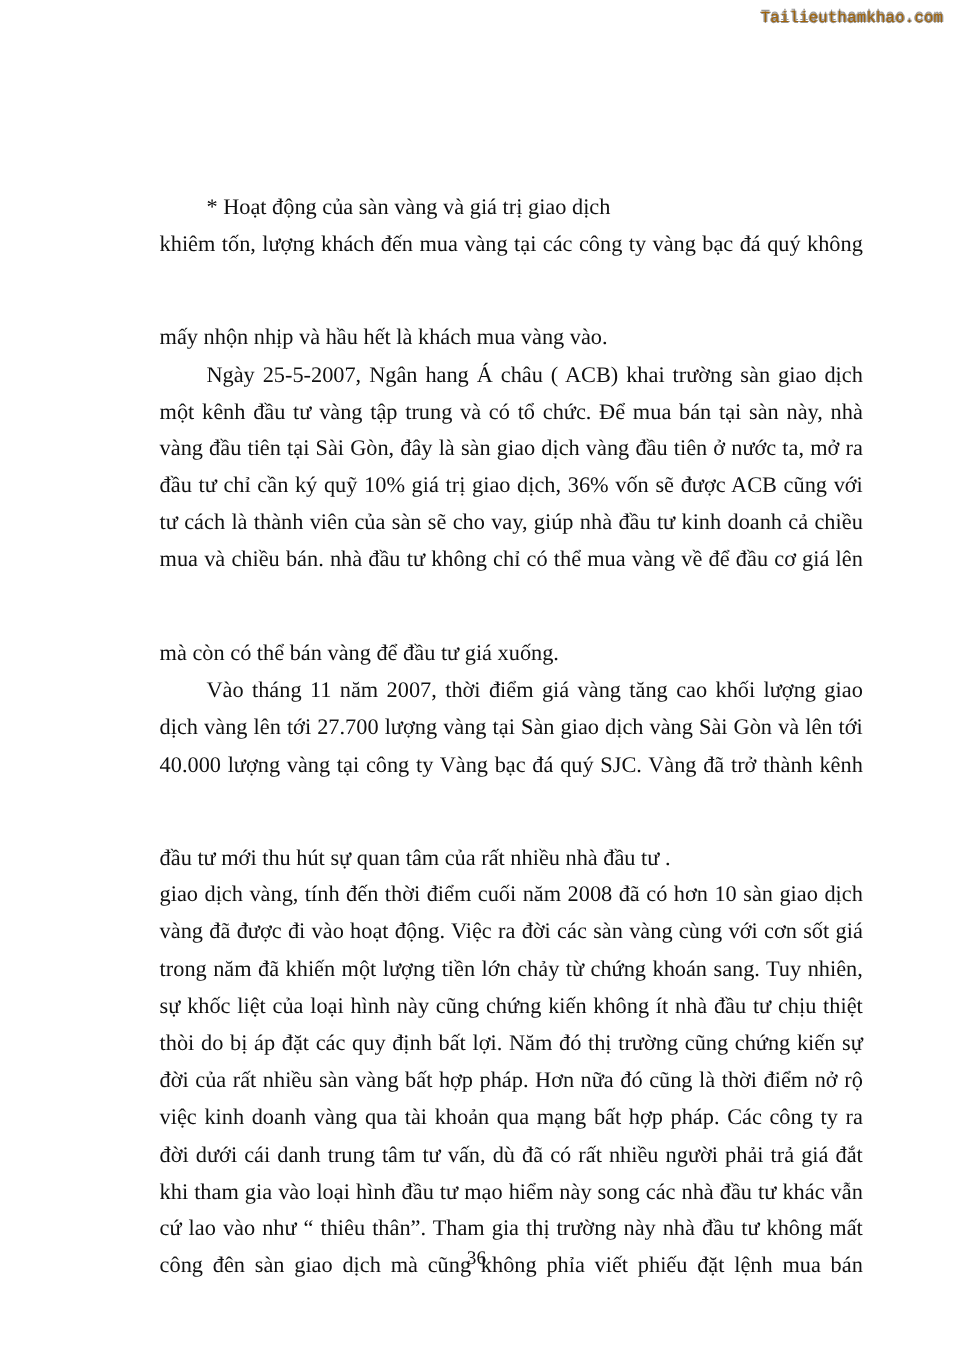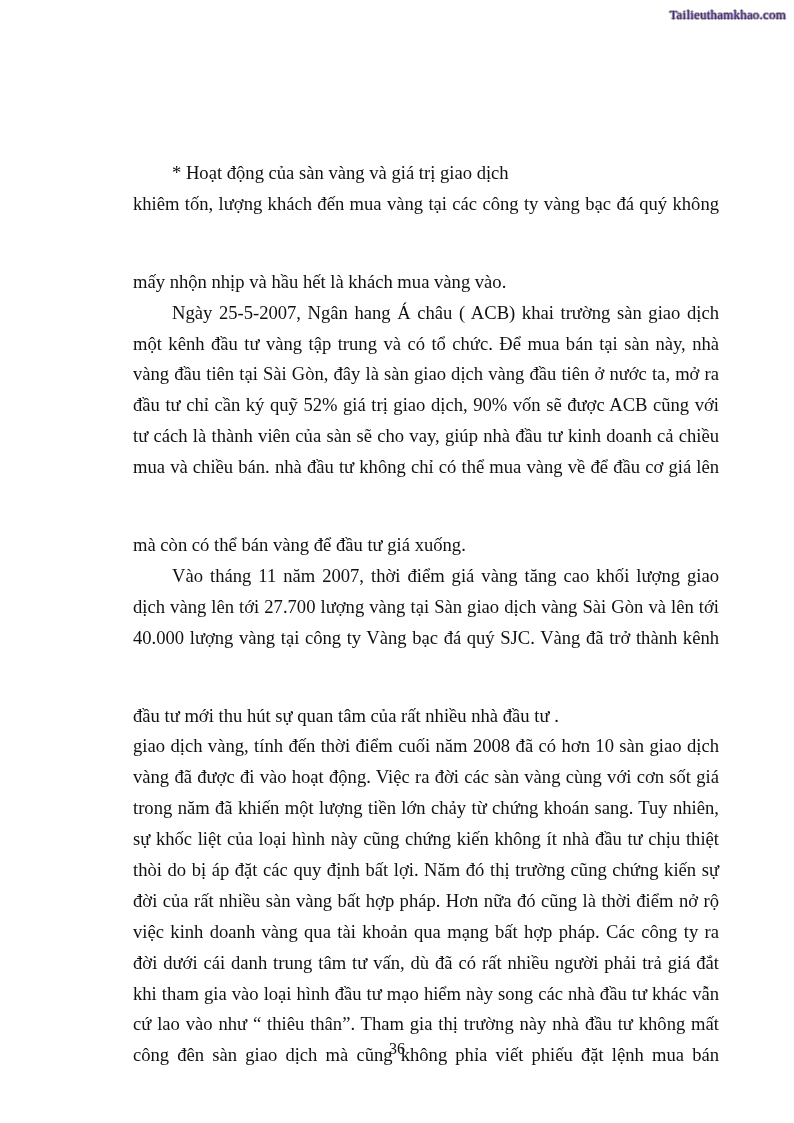--- a/index.html
+++ b/index.html
@@ -1,20 +1,20 @@
 <!DOCTYPE html>
 <html><head>
 <meta charset="utf-8">
 <style>
   html, body { margin: 0; padding: 0; background: #ffffff; }
   body { width: 794px; height: 1123px; position: relative; overflow: hidden; }
   .watermark {
     position: absolute; top: 7px; right: 8px;
-    font-family: Liberation Serif, serif; font-size: 13px;
-    color: #4c1d95; letter-spacing: 0.2px;
+    font-family: Liberation Mono, monospace; font-size: 13px;
+    color: #a16207; letter-spacing: 0.2px;
     text-shadow: -1px 0 #9a9a9a, 1px 0 #9a9a9a, 0 -1px #9a9a9a, 0 1px #9a9a9a;
   }
   .page {
     position: absolute; left: 133px; top: 111px; width: 586px;
     font-family: "Liberation Serif", serif; font-size: 18.6px; color: #111;
   }
   .line {
     height: 30.9px; line-height: 30.9px; white-space: nowrap;
     text-align: justify; text-align-last: justify;
   }
@@ -30,21 +30,21 @@
 
 <div class="watermark">Tailieuthamkhao.com</div>
 
 <div class="page">
   <div class="line indent last">* Hoạt động của sàn vàng và giá trị giao dịch</div>
   <div class="line">khiêm tốn, lượng khách đến mua vàng tại các công ty vàng bạc đá quý không</div>
   <div class="line last">mấy nhộn nhịp và hầu hết là khách mua vàng vào.</div>
   <div class="line indent">Ngày 25-5-2007, Ngân hang Á châu ( ACB) khai trường sàn giao dịch</div>
   <div class="line">một kênh đầu tư vàng tập trung và có tổ chức. Để mua bán tại sàn này, nhà</div>
   <div class="line">vàng đầu tiên tại Sài Gòn, đây là sàn giao dịch vàng đầu tiên ở nước ta, mở ra</div>
-  <div class="line">đầu tư chỉ cần ký quỹ 52% giá trị giao dịch, 90% vốn sẽ được ACB cũng với</div>
+  <div class="line">đầu tư chỉ cần ký quỹ 10% giá trị giao dịch, 36% vốn sẽ được ACB cũng với</div>
   <div class="line">tư cách là thành viên của sàn sẽ cho vay, giúp nhà đầu tư  kinh doanh cả chiều</div>
   <div class="line">mua và chiều bán. nhà đầu tư  không chỉ có thể mua vàng về để đầu cơ giá lên</div>
   <div class="line last">mà còn có thể bán vàng để đầu tư giá xuống.</div>
   <div class="line indent">Vào tháng 11 năm 2007, thời điểm giá vàng tăng cao khối lượng giao</div>
   <div class="line">dịch vàng lên tới 27.700 lượng vàng tại Sàn giao dịch vàng Sài Gòn và lên tới</div>
   <div class="line">40.000 lượng vàng tại công ty Vàng bạc đá quý SJC. Vàng đã trở thành kênh</div>
   <div class="line last">đầu tư mới thu hút sự quan tâm của rất nhiều nhà đầu tư .</div>
   <div class="line">giao dịch vàng, tính đến thời điểm cuối năm 2008 đã có hơn 10 sàn giao dịch</div>
   <div class="line">vàng đã được đi vào hoạt động. Việc ra đời các sàn vàng cùng với cơn sốt giá</div>
   <div class="line">trong năm đã khiến một lượng tiền lớn chảy từ chứng khoán sang. Tuy nhiên,</div>

